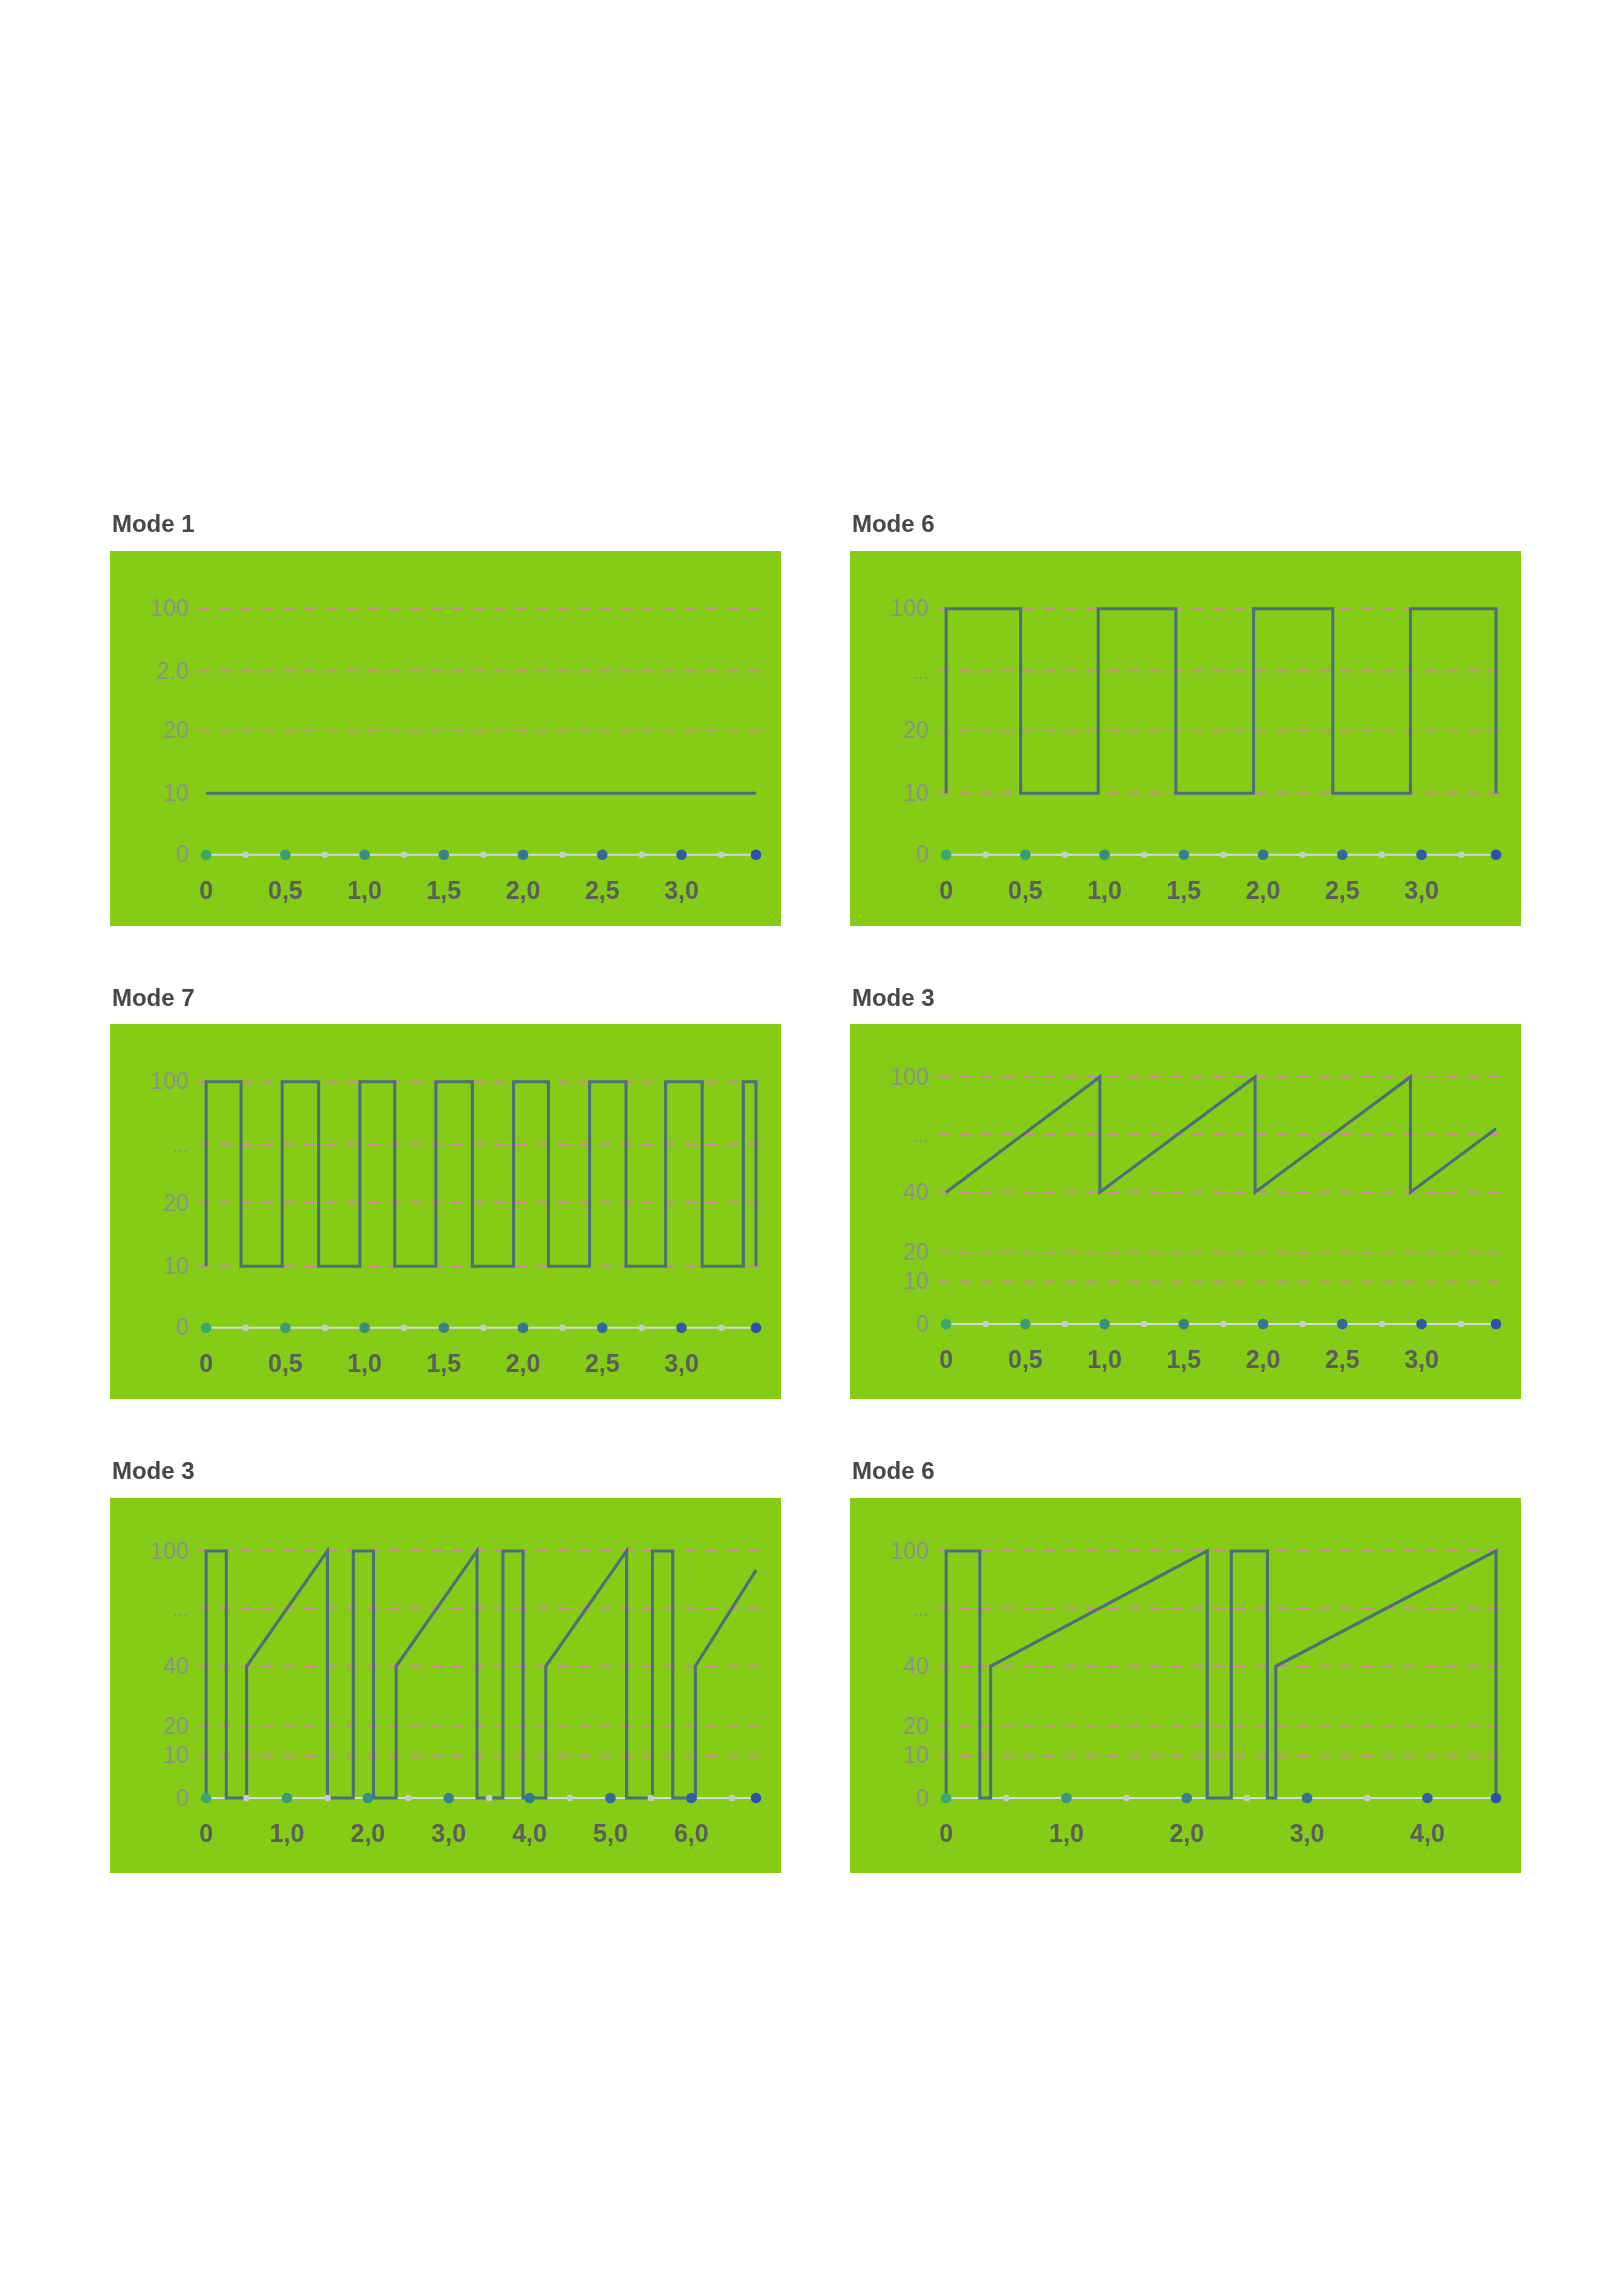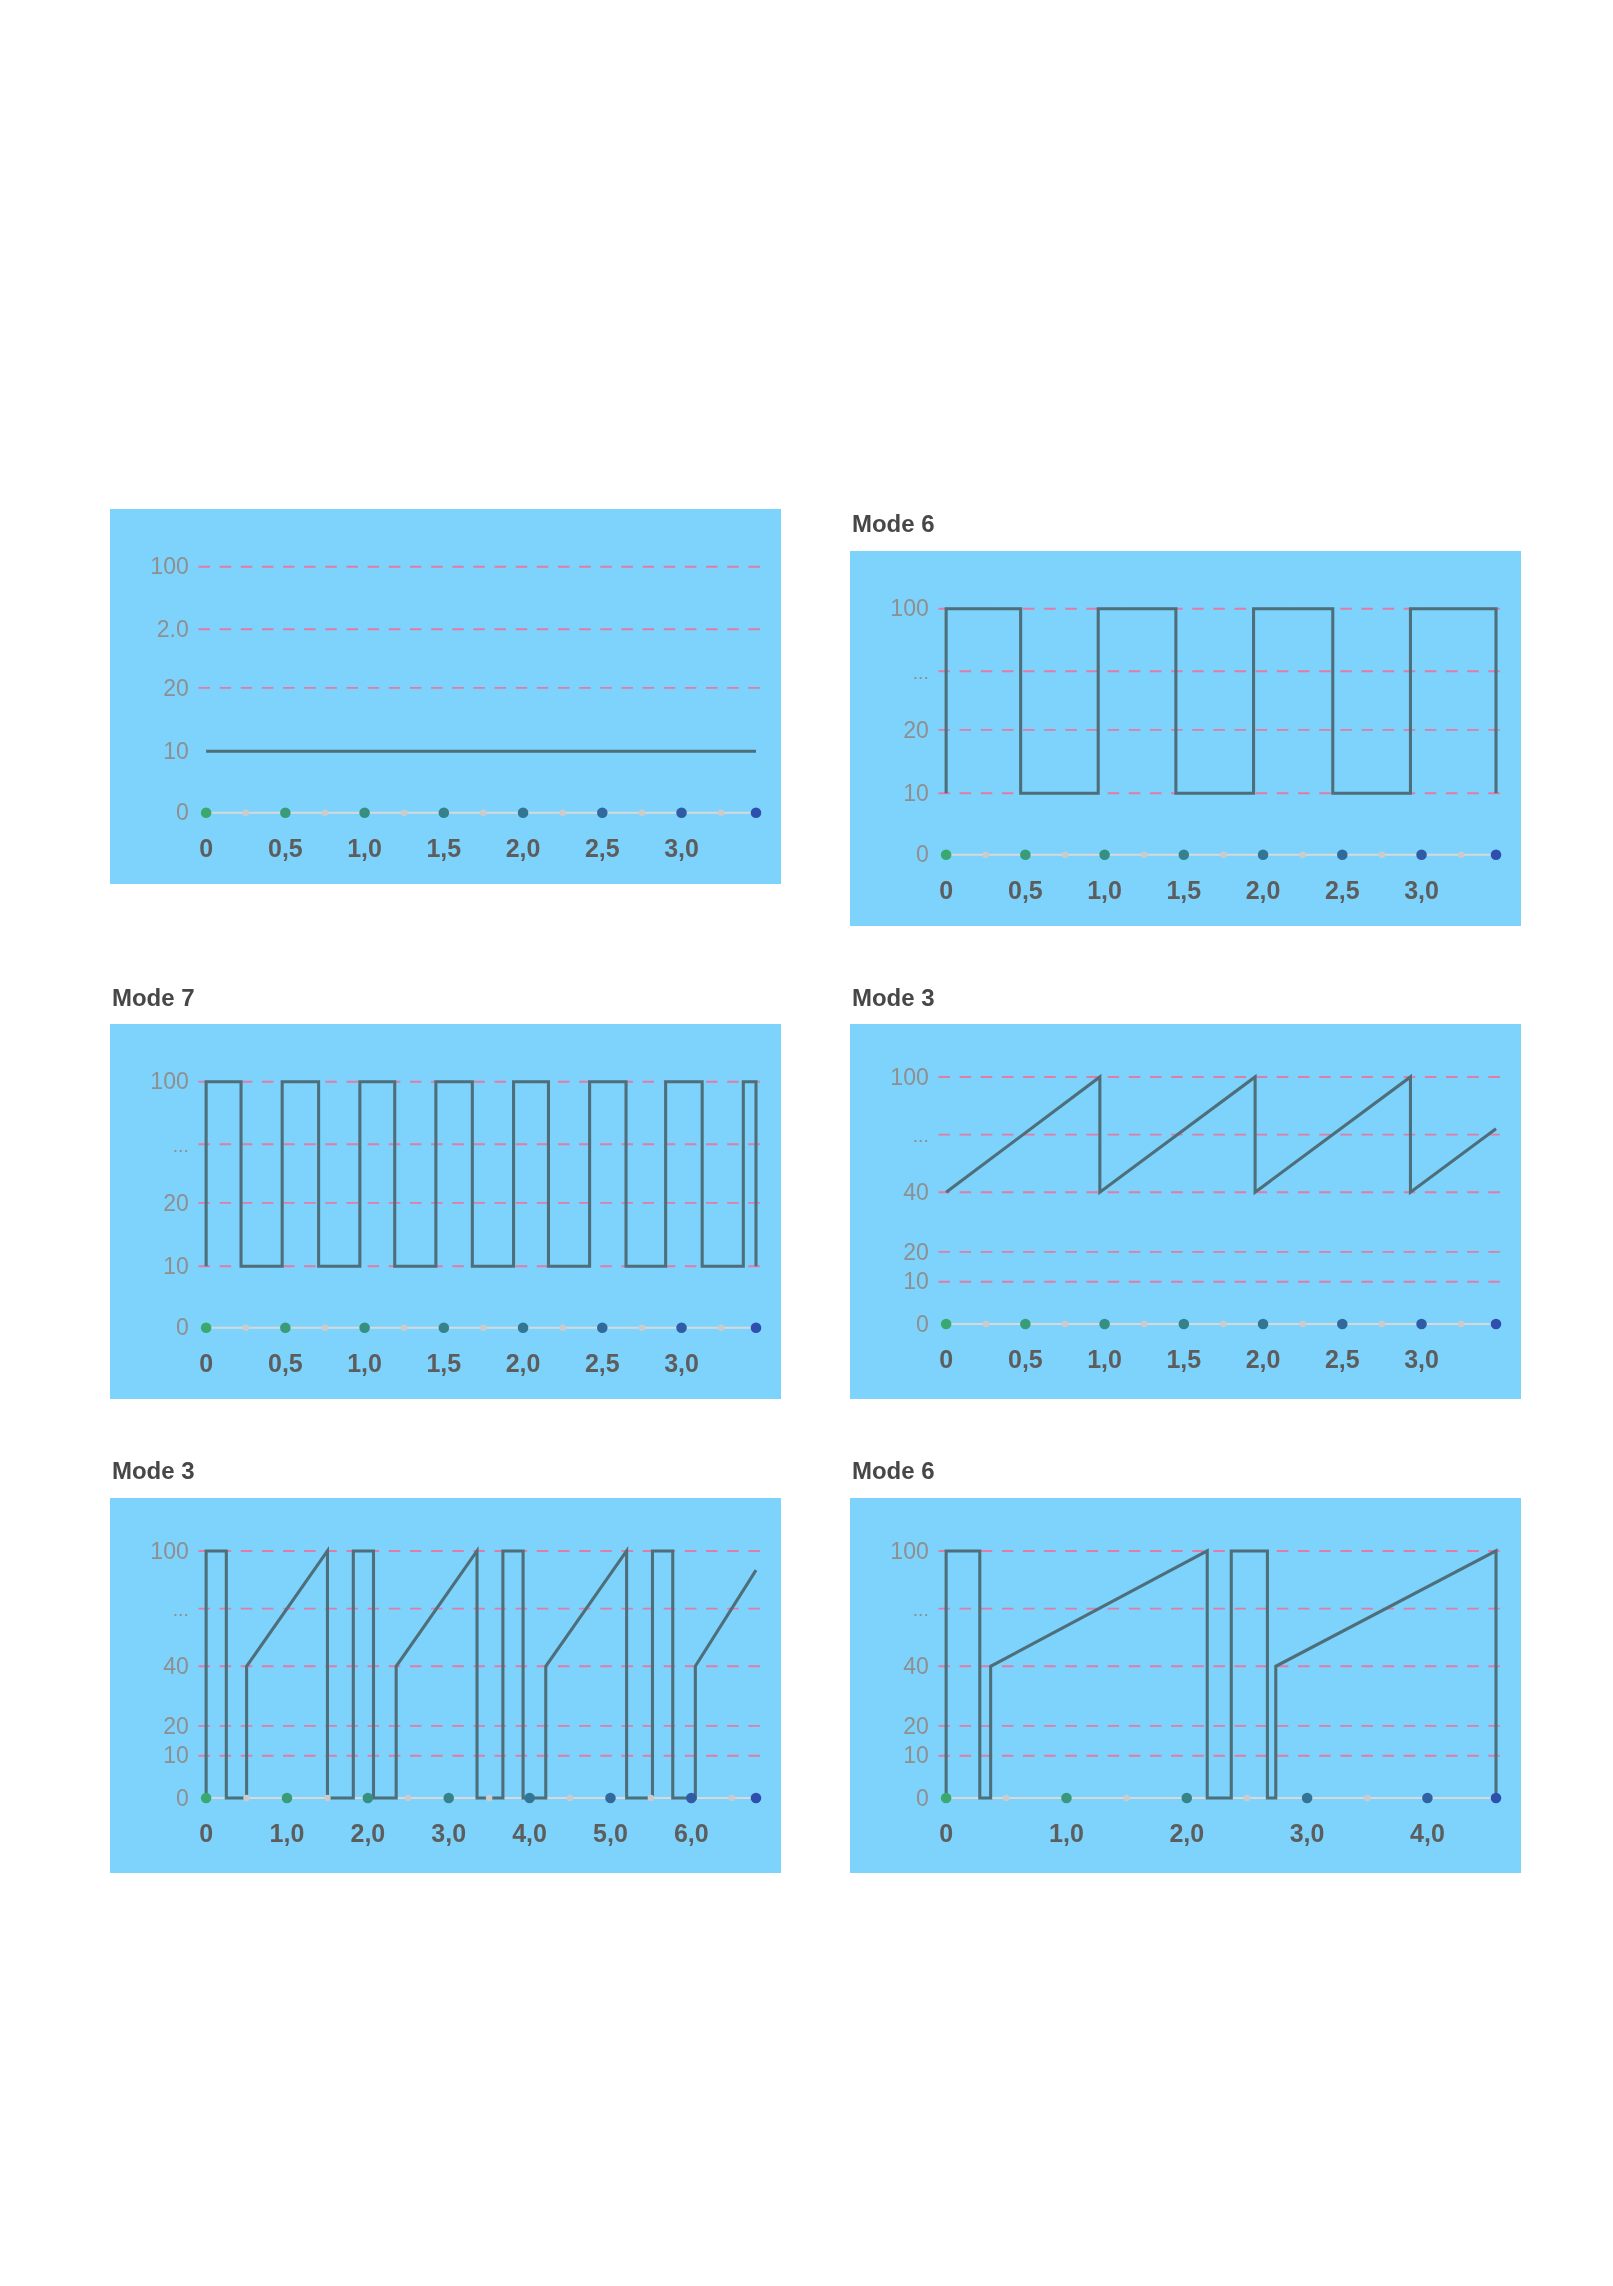--- a/index.html
+++ b/index.html
@@ -22,30 +22,31 @@
   .chart-block{width:671px;}
   .chart-title{
     font-size:24px;
     font-weight:bold;
     color:#474747;
     margin:0 0 12.5px 1.9px;
     line-height:29px;
   }
   .panel{
     width:671px;height:375px;
-    background:#7dd3fc;
+    background:#84cc16;
   }
   svg{display:block;}
 </style>
 </head>
 <body>
 
 <div class="charts-grid">
 
   <section class="chart-block">
+    <h2 class="chart-title">Mode 1</h2>
     <div class="panel">
       <svg width="671" height="375" viewBox="0 0 698 390">
           <line x1="92" x2="684" y1="60" y2="60" stroke="#e07ca6" stroke-width="2" stroke-dasharray="12 10"></line>
           <line x1="92" x2="684" y1="125" y2="125" stroke="#e07ca6" stroke-width="2" stroke-dasharray="12 10"></line>
           <line x1="92" x2="684" y1="186" y2="186" stroke="#e07ca6" stroke-width="2" stroke-dasharray="12 10"></line>
           <text x="82" y="68" fill="#8f8f8f" font-size="24" text-anchor="end">100</text>
           <text x="82" y="133" fill="#8f8f8f" font-size="24" text-anchor="end">2.0</text>
           <text x="82" y="194" fill="#8f8f8f" font-size="24" text-anchor="end">20</text>
           <text x="82" y="260" fill="#8f8f8f" font-size="24" text-anchor="end">10</text>
           <text x="82" y="324" fill="#8f8f8f" font-size="24" text-anchor="end">0</text>

